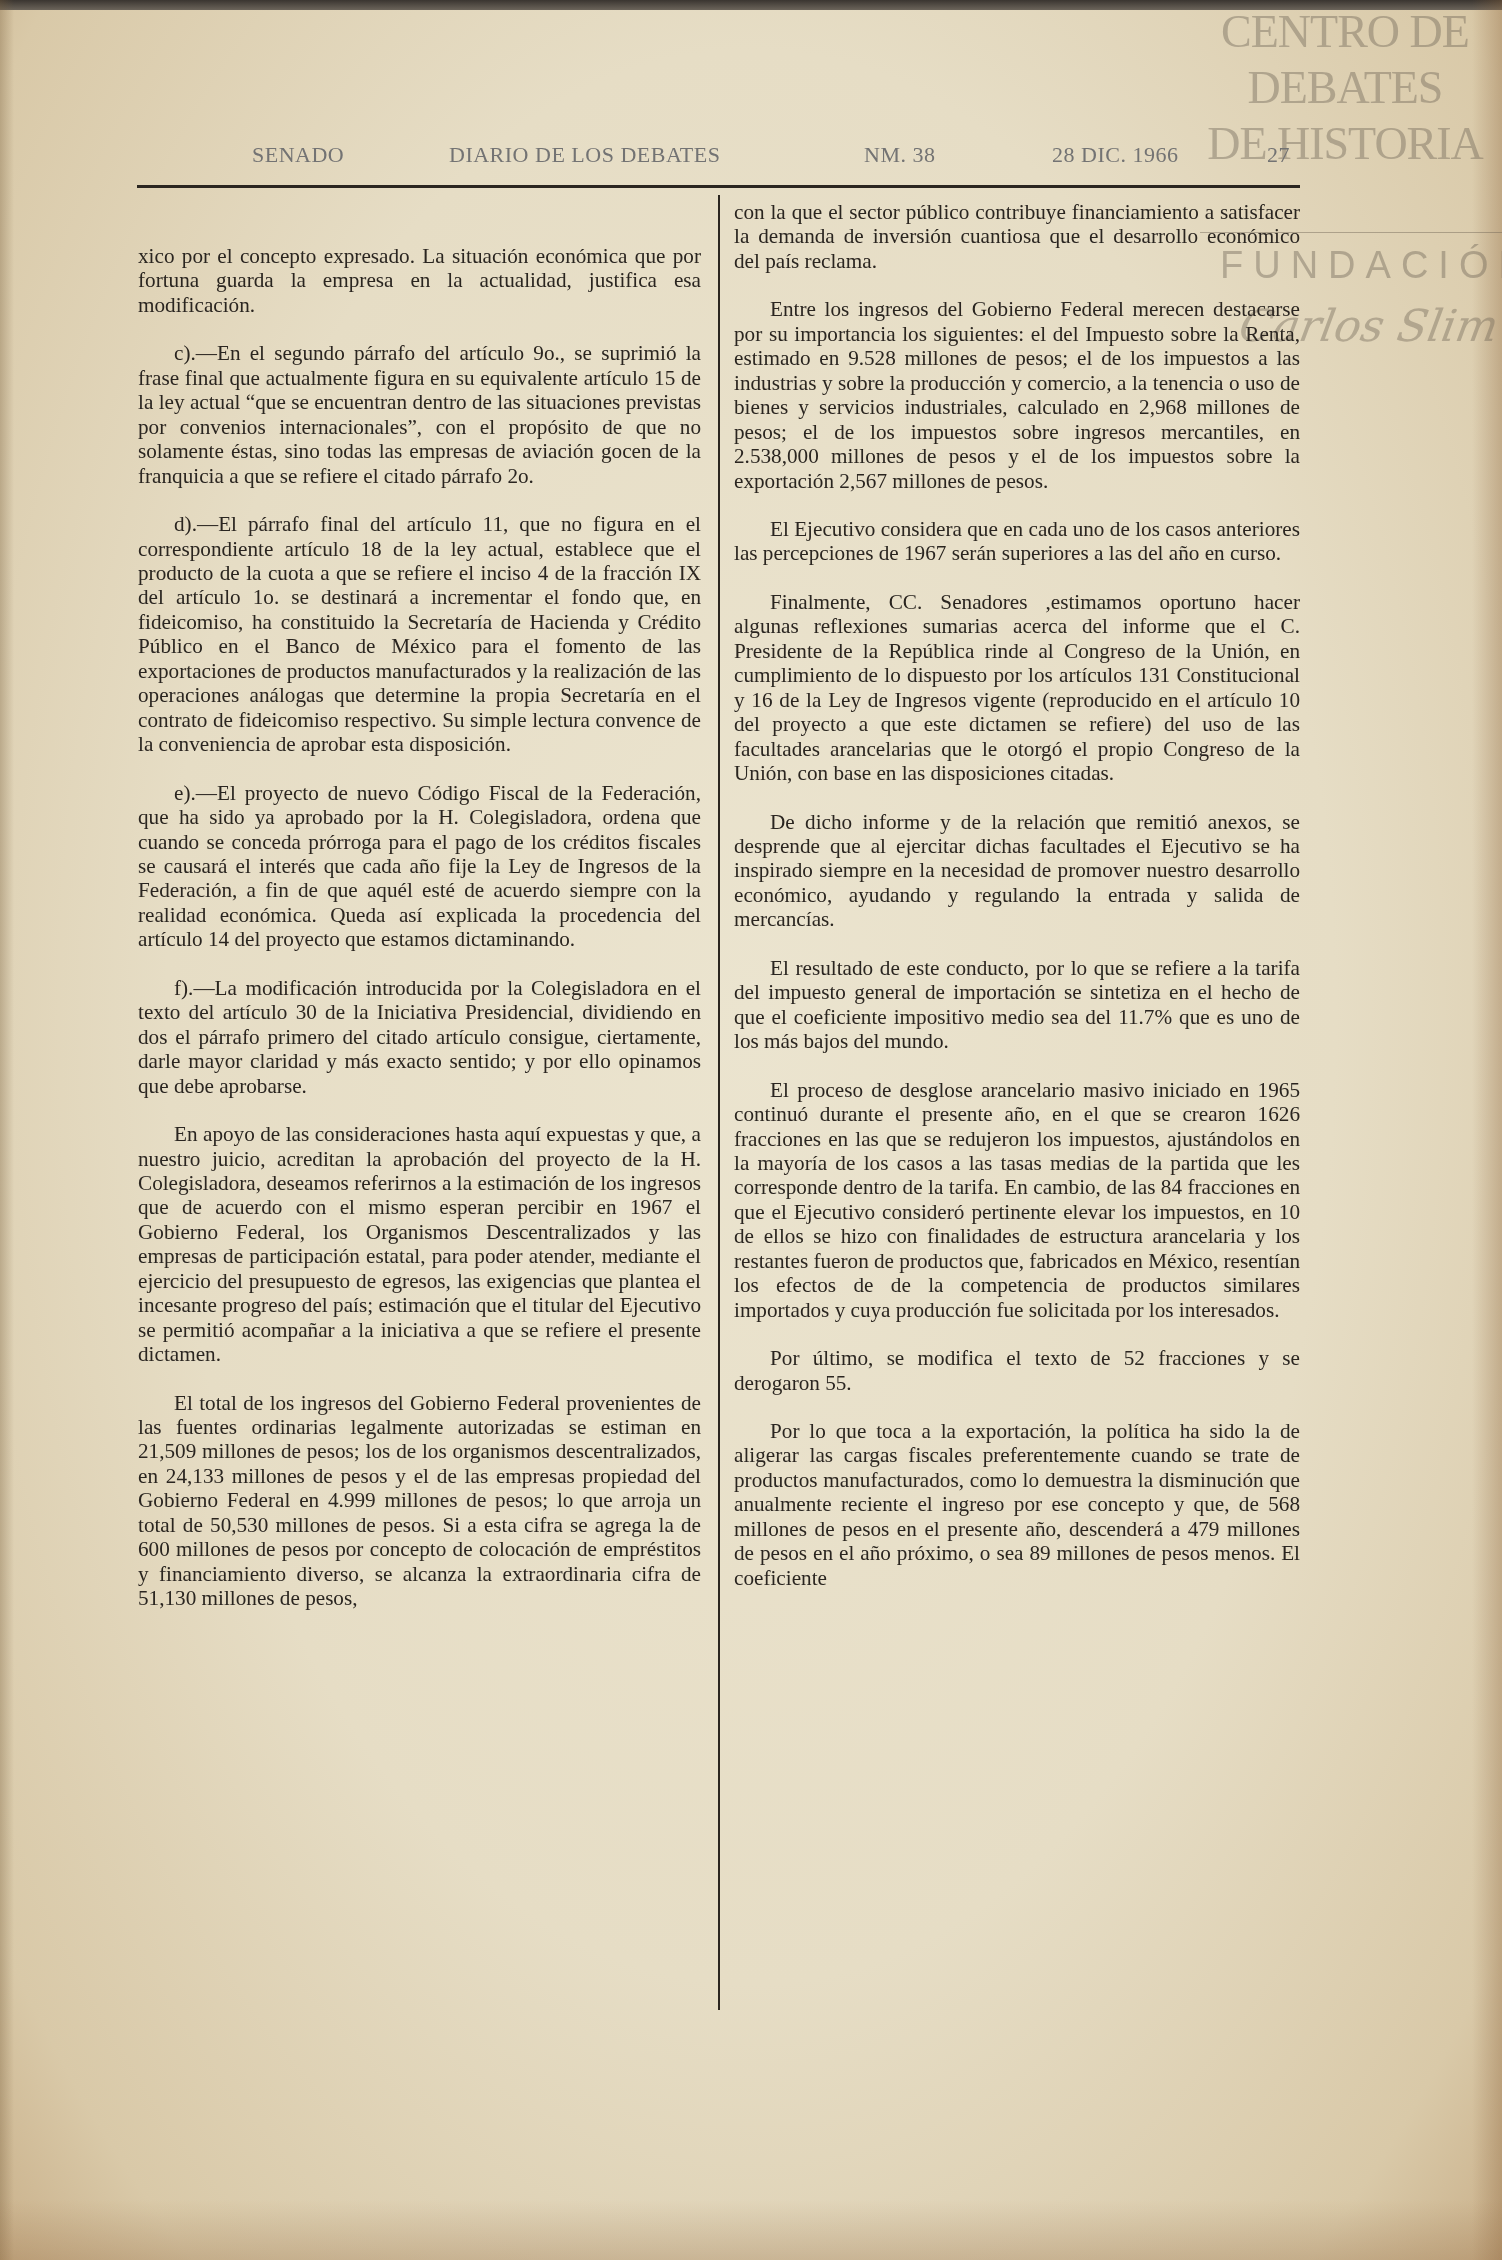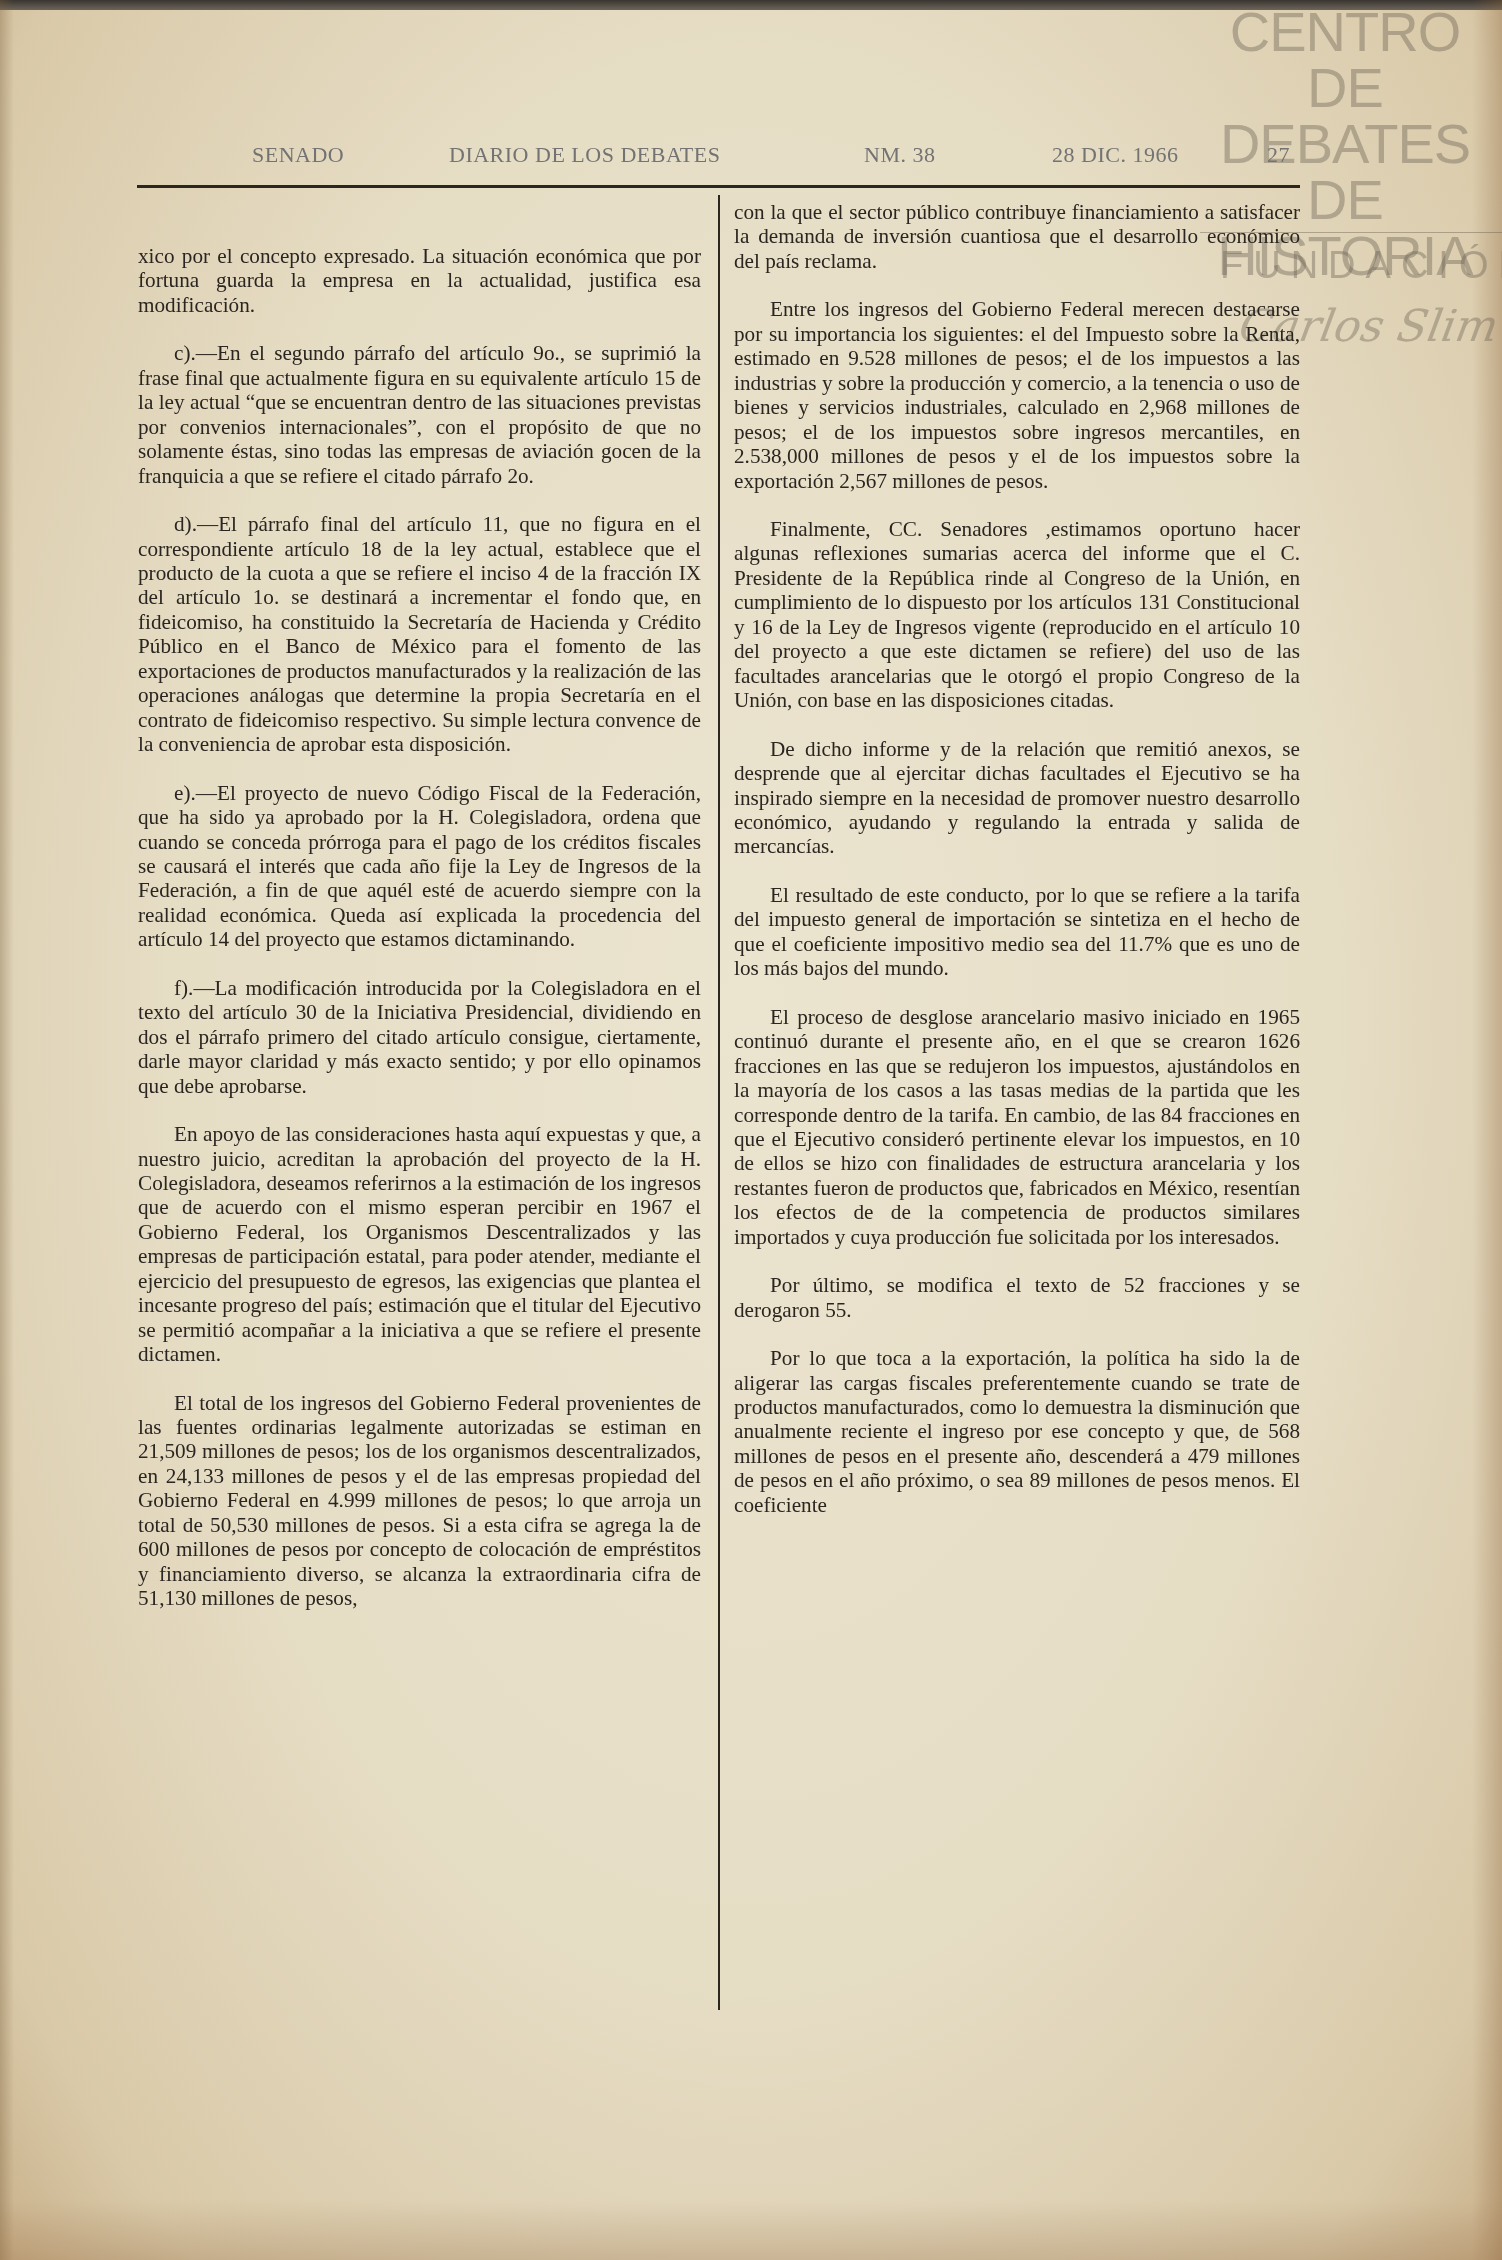--- a/index.html
+++ b/index.html
@@ -28,21 +28,21 @@
   .divider { position:absolute; left:718px; top:195px; width:2px; height:1815px; background:#2b2620; }
 
   .col { position:absolute; top:200px; font-size:21.2px; line-height:24.45px; text-align:justify; color:#2a2520; }
   .col-left { left:138px; width:563px;margin-top:44px; }
   .col-right { left:734px; width:566px; }
   .col p { margin:0 0 24px 0; text-indent:36px; }
   .col p.cont { text-indent:0; }
   .col p:last-child { margin-bottom:0; }
 
   .watermark { position:absolute; left:1195px; top:4px; width:300px; text-align:center;
-    font-family:Liberation Sans, sans-serif; color:rgba(110,100,85,0.42); font-size:56px; line-height:56px; letter-spacing:-1px; }
+    font-family:Liberation Serif, serif; color:rgba(110,100,85,0.42); font-size:46px; line-height:56px; letter-spacing:-1px; }
   .wm-line { display:block; }
   .wm-rule { position:absolute; left:1200px; top:232px; width:302px; height:1px; background:rgba(110,100,85,0.45); }
   .wm-fund { position:absolute; left:1220px; top:244px; width:282px; font-family:"Liberation Sans", sans-serif; font-size:38px;
     letter-spacing:10px; color:rgba(110,100,85,0.42); white-space:nowrap; }
   .wm-sign { position:absolute; left:1240px; top:300px; font-family:"DejaVu Serif", serif; font-style:italic; font-size:44px;
     color:rgba(110,100,85,0.40); white-space:nowrap; transform:skewX(-10deg); }
 </style>
 </head>
 <body>
 
@@ -76,19 +76,20 @@
   <p>d).—El párrafo final del artículo 11, que no figura en el correspondiente artículo 18 de la ley actual, establece que el producto de la cuota a que se refiere el inciso 4 de la fracción IX del artículo 1o. se destinará a incrementar el fondo que, en fideicomiso, ha constituido la Secretaría de Hacienda y Crédito Público en el Banco de México para el fomento de las exportaciones de productos manufacturados y la realización de las operaciones análogas que determine la propia Secretaría en el contrato de fideicomiso respectivo. Su simple lectura convence de la conveniencia de aprobar esta disposición.</p>
   <p>e).—El proyecto de nuevo Código Fiscal de la Federación, que ha sido ya aprobado por la H. Colegisladora, ordena que cuando se conceda prórroga para el pago de los créditos fiscales se causará el interés que cada año fije la Ley de Ingresos de la Federación, a fin de que aquél esté de acuerdo siempre con la realidad económica. Queda así explicada la procedencia del artículo 14 del proyecto que estamos dictaminando.</p>
   <p>f).—La modificación introducida por la Colegisladora en el texto del artículo 30 de la Iniciativa Presidencial, dividiendo en dos el párrafo primero del citado artículo consigue, ciertamente, darle mayor claridad y más exacto sentido; y por ello opinamos que debe aprobarse.</p>
   <p>En apoyo de las consideraciones hasta aquí expuestas y que, a nuestro juicio, acreditan la aprobación del proyecto de la H. Colegisladora, deseamos referirnos a la estimación de los ingresos que de acuerdo con el mismo esperan percibir en 1967 el Gobierno Federal, los Organismos Descentralizados y las empresas de participación estatal, para poder atender, mediante el ejercicio del presupuesto de egresos, las exigencias que plantea el incesante progreso del país; estimación que el titular del Ejecutivo se permitió acompañar a la iniciativa a que se refiere el presente dictamen.</p>
   <p>El total de los ingresos del Gobierno Federal provenientes de las fuentes ordinarias legalmente autorizadas se estiman en 21,509 millones de pesos; los de los organismos descentralizados, en 24,133 millones de pesos y el de las empresas propiedad del Gobierno Federal en 4.999 millones de pesos; lo que arroja un total de 50,530 millones de pesos. Si a esta cifra se agrega la de 600 millones de pesos por concepto de colocación de empréstitos y financiamiento diverso, se alcanza la extraordinaria cifra de 51,130 millones de pesos,</p>
 </div>
 
 <div class="col col-right">
   <p class="cont">con la que el sector público contribuye financiamiento a satisfacer la demanda de inversión cuantiosa que el desarrollo económico del país reclama.</p>
   <p>Entre los ingresos del Gobierno Federal merecen destacarse por su importancia los siguientes: el del Impuesto sobre la Renta, estimado en 9.528 millones de pesos; el de los impuestos a las industrias y sobre la producción y comercio, a la tenencia o uso de bienes y servicios industriales, calculado en 2,968 millones de pesos; el de los impuestos sobre ingresos mercantiles, en 2.538,000 millones de pesos y el de los impuestos sobre la exportación 2,567 millones de pesos.</p>
+  <p>El Ejecutivo considera que en cada uno de los casos anteriores las percepciones de 1967 serán superiores a las del año en curso.</p>
   <p>Finalmente, CC. Senadores ,estimamos oportuno hacer algunas reflexiones sumarias acerca del informe que el C. Presidente de la República rinde al Congreso de la Unión, en cumplimiento de lo dispuesto por los artículos 131 Constitucional y 16 de la Ley de Ingresos vigente (reproducido en el artículo 10 del proyecto a que este dictamen se refiere) del uso de las facultades arancelarias que le otorgó el propio Congreso de la Unión, con base en las disposiciones citadas.</p>
   <p>De dicho informe y de la relación que remitió anexos, se desprende que al ejercitar dichas facultades el Ejecutivo se ha inspirado siempre en la necesidad de promover nuestro desarrollo económico, ayudando y regulando la entrada y salida de mercancías.</p>
   <p>El resultado de este conducto, por lo que se refiere a la tarifa del impuesto general de importación se sintetiza en el hecho de que el coeficiente impositivo medio sea del 11.7% que es uno de los más bajos del mundo.</p>
   <p>El proceso de desglose arancelario masivo iniciado en 1965 continuó durante el presente año, en el que se crearon 1626 fracciones en las que se redujeron los impuestos, ajustándolos en la mayoría de los casos a las tasas medias de la partida que les corresponde dentro de la tarifa. En cambio, de las 84 fracciones en que el Ejecutivo consideró pertinente elevar los impuestos, en 10 de ellos se hizo con finalidades de estructura arancelaria y los restantes fueron de productos que, fabricados en México, resentían los efectos de de la competencia de productos similares importados y cuya producción fue solicitada por los interesados.</p>
   <p>Por último, se modifica el texto de 52 fracciones y se derogaron 55.</p>
   <p>Por lo que toca a la exportación, la política ha sido la de aligerar las cargas fiscales preferentemente cuando se trate de productos manufacturados, como lo demuestra la disminución que anualmente reciente el ingreso por ese concepto y que, de 568 millones de pesos en el presente año, descenderá a 479 millones de pesos en el año próximo, o sea 89 millones de pesos menos. El coeficiente</p>
 </div>
 
 </body></html>

